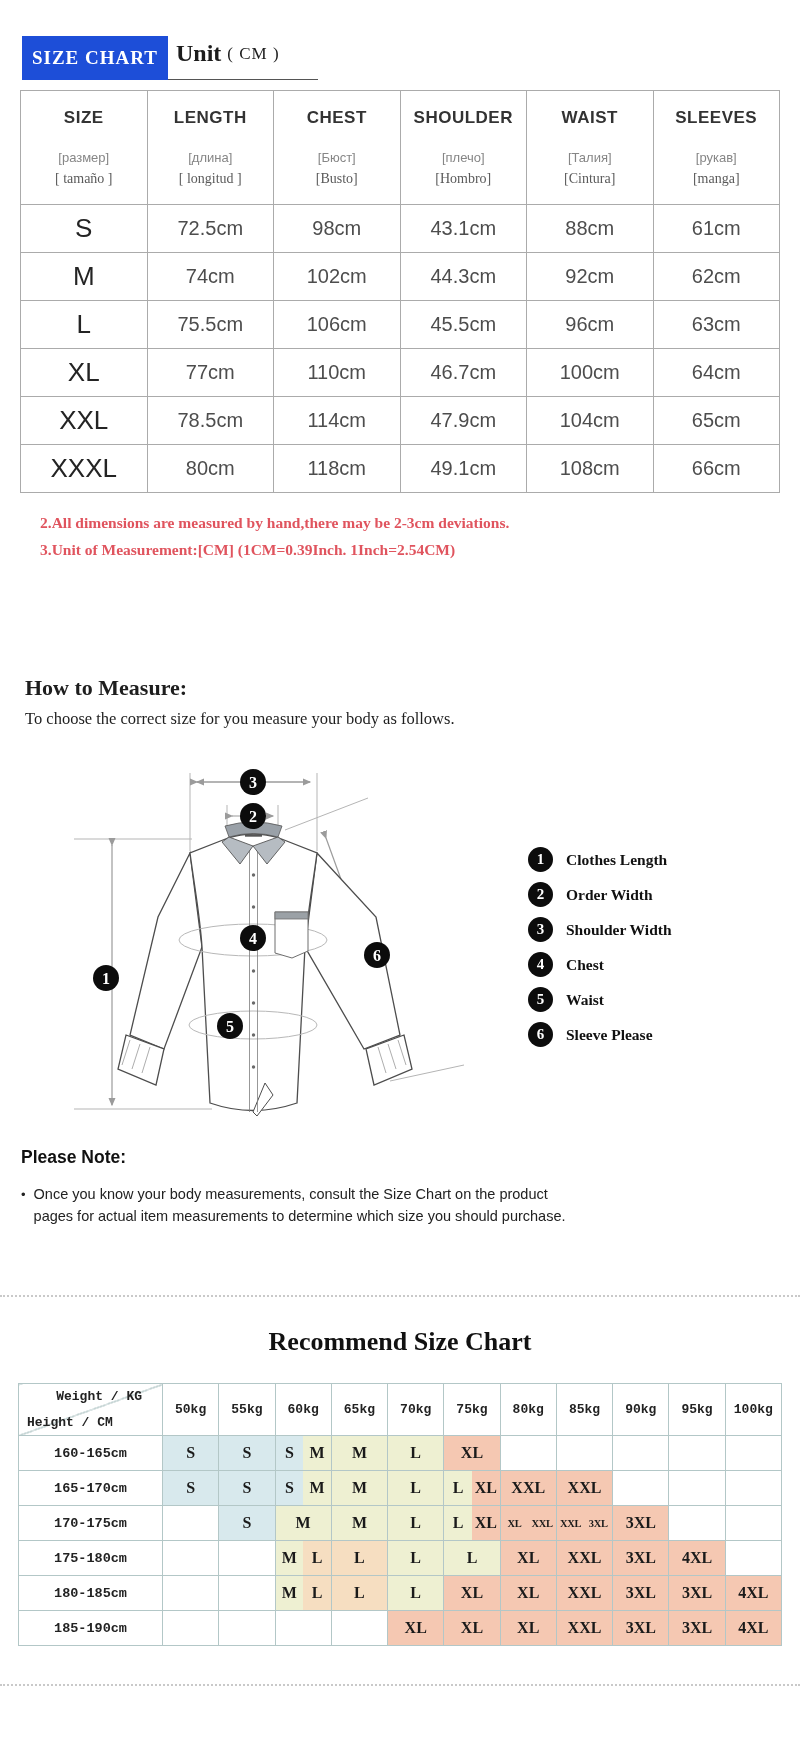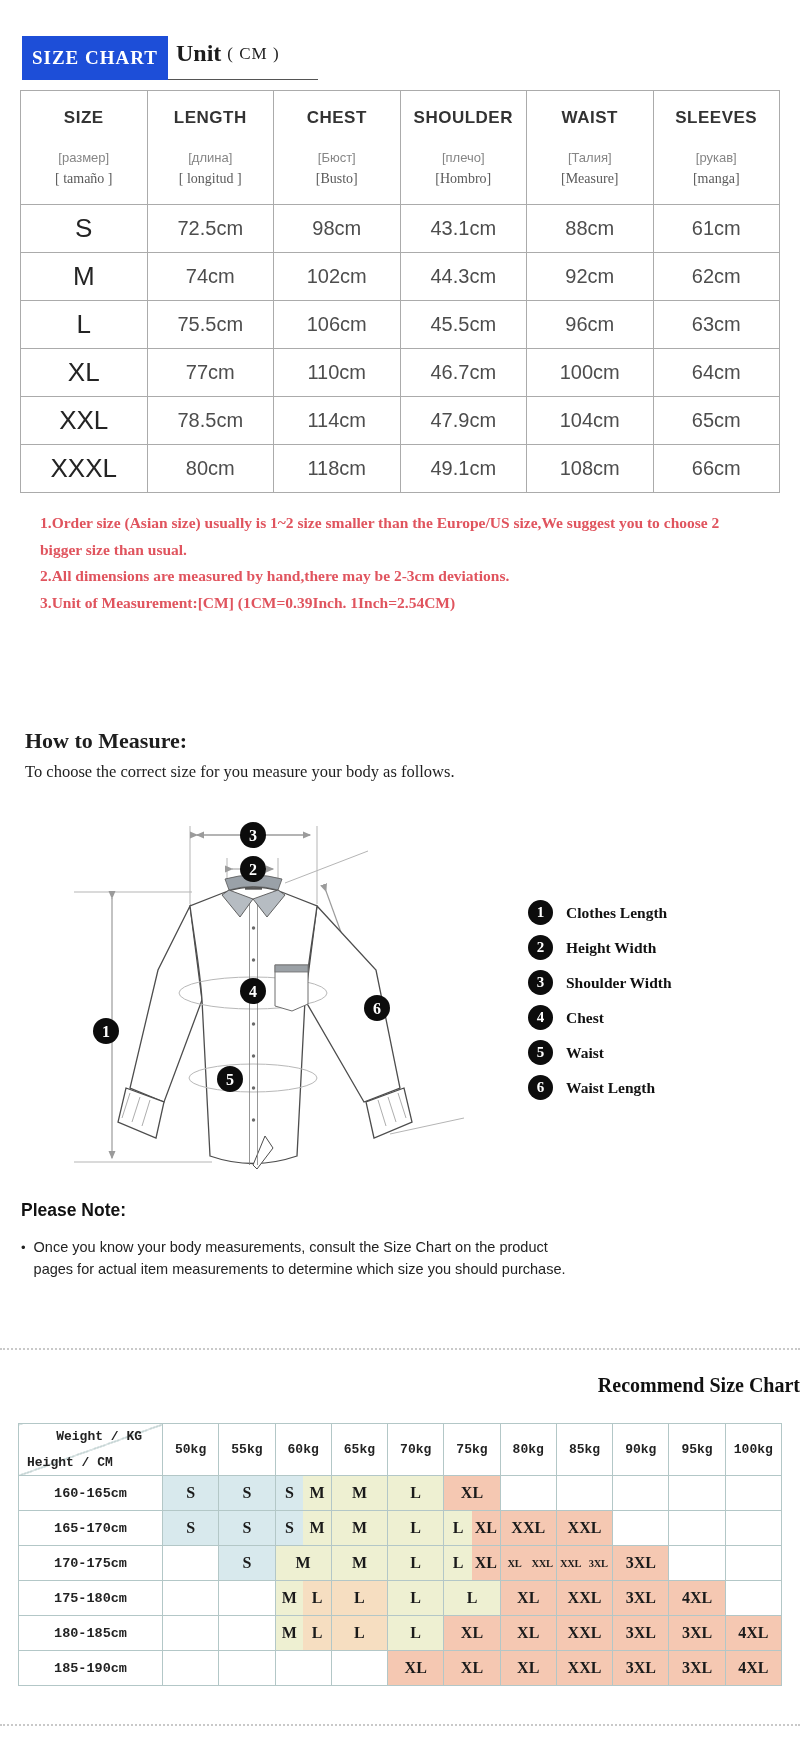--- a/index.html
+++ b/index.html
@@ -79,22 +79,22 @@
   .please p { margin-top:16px; font-size:14.5px; line-height:21.5px; color:#222; display:flex; }
   .please .bullet { margin-right:8px; font-size:13px; }
 
   
   .dotted { border-top:2px dotted #c9c9c9; width:800px; height:2px; }
   .dotted.top { margin-top:68px; }
   .dotted.bottom { margin-top:38px; }
 
   
   .rec-title {
-    margin-top:24px; text-align:right; font-family:"Liberation Serif", serif;
-    font-size:20px; font-weight:700; color:#111;
+    margin-top:30px; text-align:center; font-family:"Liberation Serif", serif;
+    font-size:26px; font-weight:700; color:#111;
   }
   table.rec-table {
     width:764px; margin:26px auto 0; border-collapse:collapse; table-layout:fixed;
     border:1px solid #9db8b8; background:#fff;
   }
   table.rec-table th, table.rec-table td { border:1px solid #b3c7c7; padding:0; }
   table.rec-table thead tr { height:52px; }
   table.rec-table tbody tr { height:35px; }
   .rec-corner { position:relative; width:144px;
     background-image:linear-gradient(to bottom right,
@@ -145,21 +145,21 @@
           <div class="col-es">[Busto]</div>
         </th>
         <th>
           <div class="col-en">SHOULDER</div>
           <div class="col-ru">[плечо]</div>
           <div class="col-es">[Hombro]</div>
         </th>
         <th>
           <div class="col-en">WAIST</div>
           <div class="col-ru">[Талия]</div>
-          <div class="col-es">[Measure]</div>
+          <div class="col-es">[Cintura]</div>
         </th>
         <th>
           <div class="col-en">SLEEVES</div>
           <div class="col-ru">[рукав]</div>
           <div class="col-es">[manga]</div>
         </th>
       </tr>
     </thead>
   <tbody id="size-body">
       <tr>
@@ -207,21 +207,20 @@
         <td class="size-value">80cm</td>
         <td class="size-value">118cm</td>
         <td class="size-value">49.1cm</td>
         <td class="size-value">108cm</td>
         <td class="size-value">66cm</td>
       </tr>
     </tbody>
 </table>
 
 <div class="notes" id="notes">
-    <p>1.Order size (Asian size) usually is 1~2 size smaller than the Europe/US size,We suggest you to choose 2 bigger size than usual.</p>
     <p>2.All dimensions are measured by hand,there may be 2-3cm deviations.</p>
     <p>3.Unit of Measurement:[CM] (1CM=0.39Inch. 1Inch=2.54CM)</p>
   </div>
 
 <h2 class="htm-title">How to Measure:</h2>
 <p class="htm-sub">To choose the correct size for you measure your body as follows.</p>
 
 <div class="diagram">
   <svg width="410" height="398" viewBox="0 0 410 398">
     <defs>
@@ -321,37 +320,37 @@
         </g>
       </g>
   </svg>
   <div class="legend" id="legend">
       <div class="legend-item">
         <span class="legend-num">1</span>
         <span class="legend-label">Clothes Length</span>
       </div>
       <div class="legend-item">
         <span class="legend-num">2</span>
-        <span class="legend-label">Height Width</span>
+        <span class="legend-label">Order Width</span>
       </div>
       <div class="legend-item">
         <span class="legend-num">3</span>
         <span class="legend-label">Shoulder Width</span>
       </div>
       <div class="legend-item">
         <span class="legend-num">4</span>
         <span class="legend-label">Chest</span>
       </div>
       <div class="legend-item">
         <span class="legend-num">5</span>
         <span class="legend-label">Waist</span>
       </div>
       <div class="legend-item">
         <span class="legend-num">6</span>
-        <span class="legend-label">Waist Length</span>
+        <span class="legend-label">Sleeve Please</span>
       </div>
     </div>
 </div>
 
 <div class="please">
   <h3>Please Note:</h3>
   <p>
     <span class="bullet">•</span>
     <span>Once you know your body measurements, consult the Size Chart on the product pages for actual item measurements to determine which size you should purchase.</span>
   </p>

